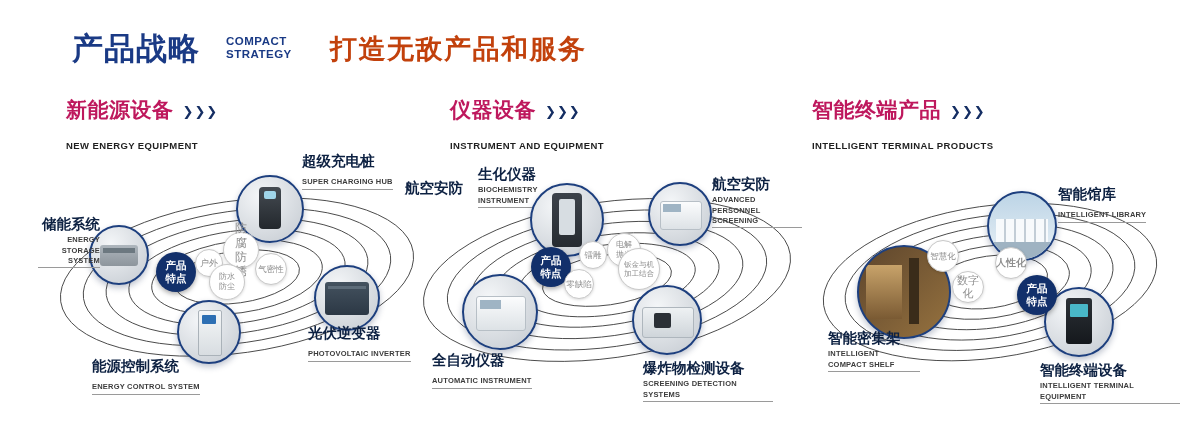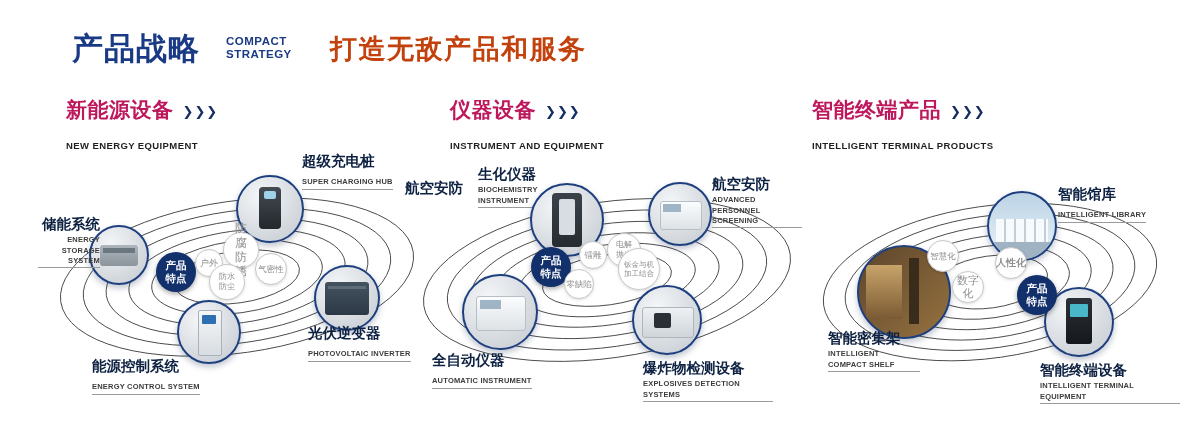--- a/index.html
+++ b/index.html
@@ -180,21 +180,21 @@
 
     <div class="pcircle ph-analyzer" style="left:67px;top:126px;width:72px;height:72px;"></div>
     <div class="item-label" style="left:37px;top:204px;width:110px;">
       <span class="cn">全自动仪器</span>
       <span class="en">AUTOMATIC INSTRUMENT</span>
     </div>
 
     <div class="pcircle ph-xray" style="left:237px;top:137px;width:66px;height:66px;"></div>
     <div class="item-label" style="left:248px;top:212px;width:130px;">
       <span class="cn">爆炸物检测设备</span>
-      <span class="en">EXPLOSIVES DETECTION SYSTEMS</span>
+      <span class="en">SCREENING DETECTION SYSTEMS</span>
     </div>
 
     <div class="center-badge" style="left:136px;top:99px;">
       <span>产品</span>
       <span>特点</span>
     </div>
 
     <div class="bubble" style="left:184px;top:93px;width:26px;height:26px;font-size:8.5px;">
       <span class="bt">镭雕</span>
     </div>

